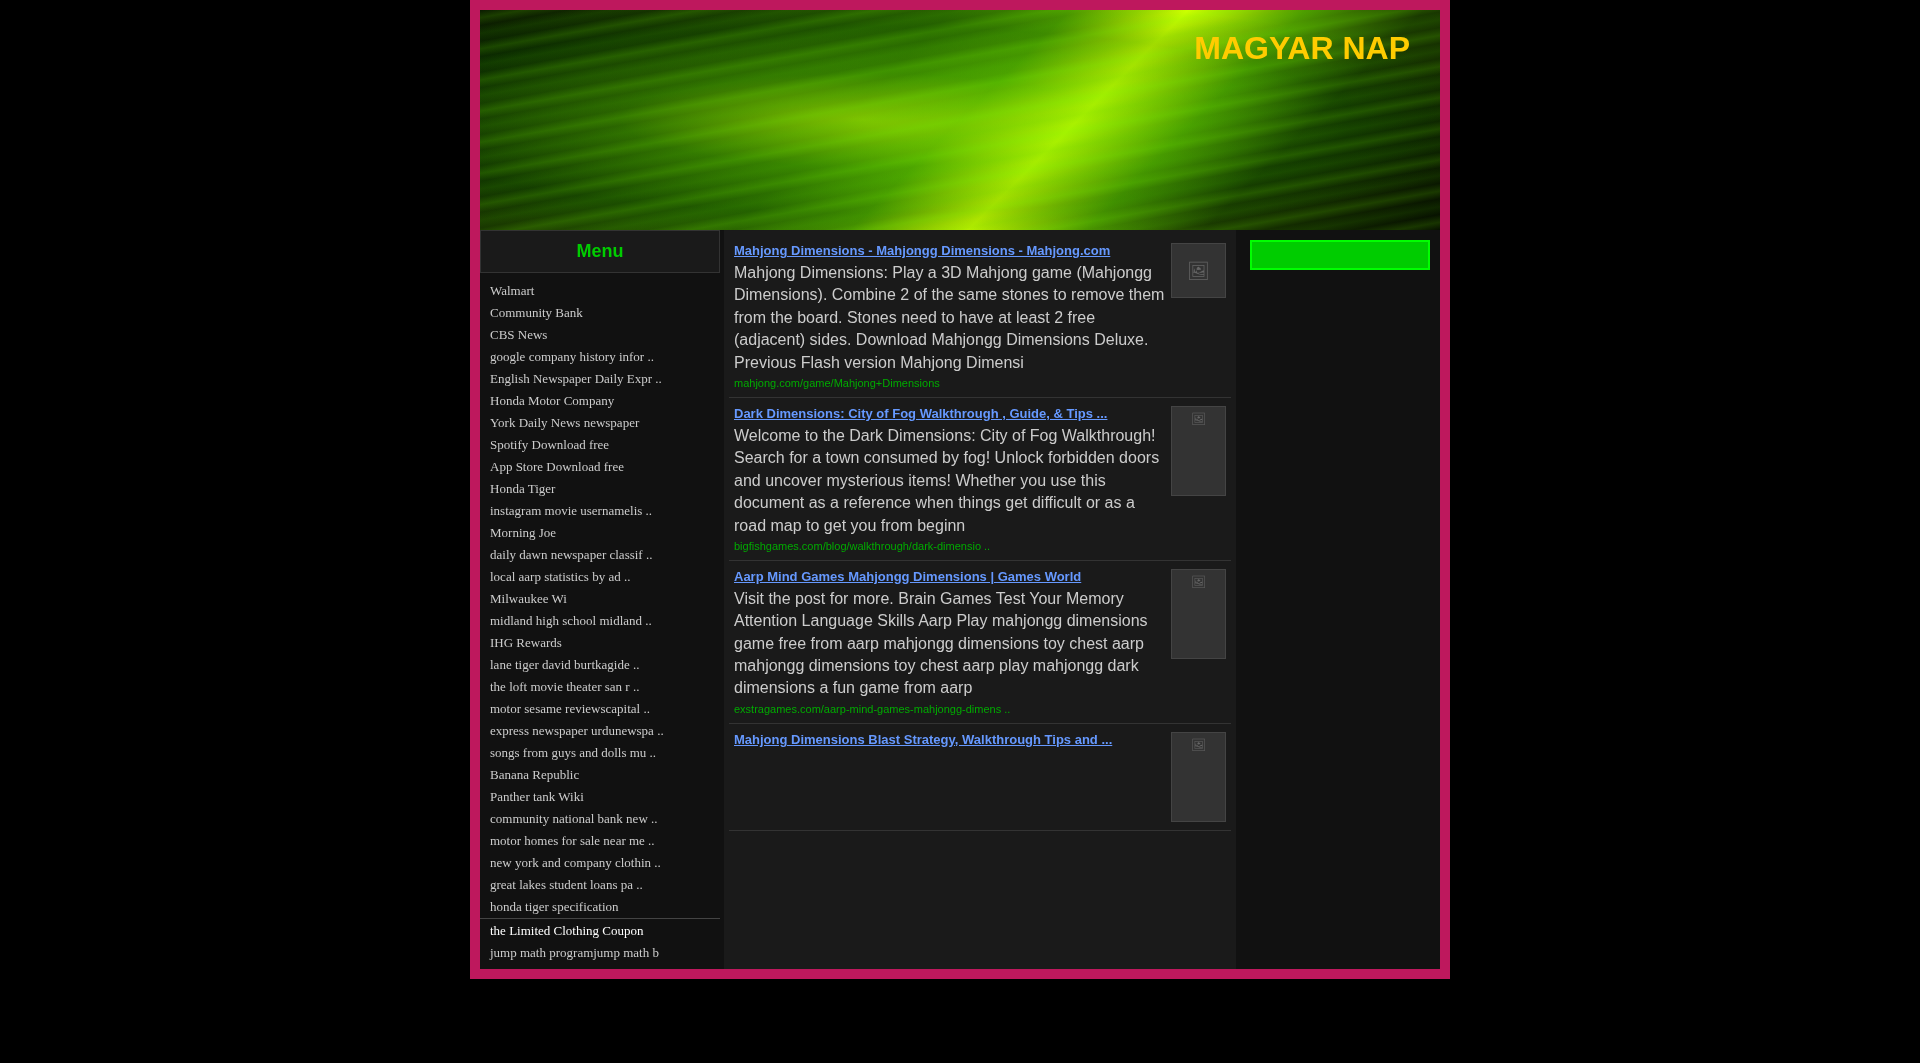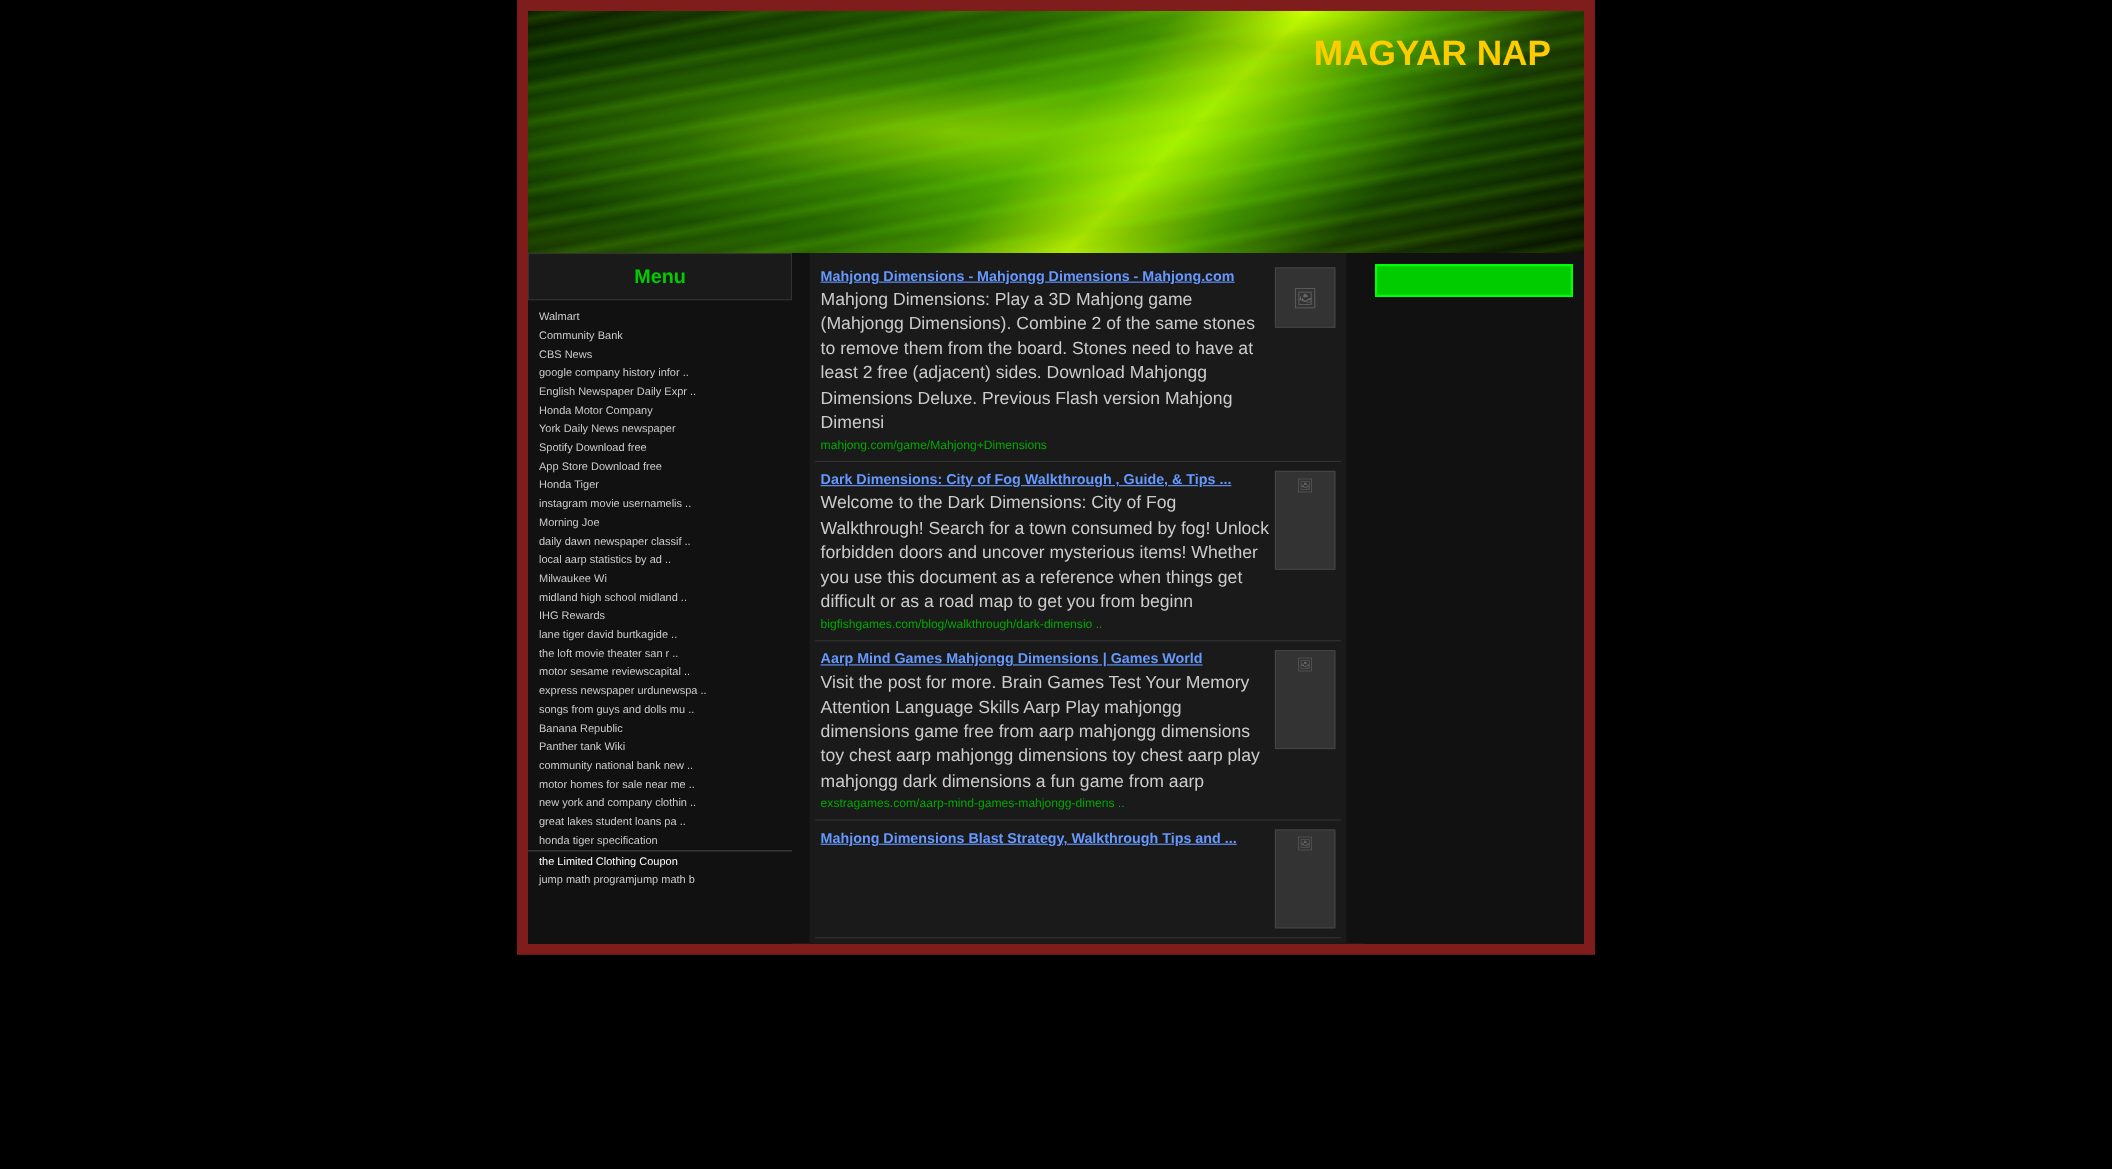--- a/index.html
+++ b/index.html
@@ -7,21 +7,21 @@
       background-color: #000;
       font-family: Arial, sans-serif;
       color: #ccc;
       min-height: 1063px;
     }
 
     .outer-wrapper {
       max-width: 980px;
       margin: 0 auto;
       padding: 10px;
-      background: #7f1d1d;
+      background: #be185d;
     }
 
     .header-banner {
       position: relative;
       width: 100%;
       height: 220px;
       background: linear-gradient(135deg, #0a1a00 0%, #1a3a00 20%, #2d6600 40%, #4d9900 50%, #8fcc00 55%, #ccff00 60%, #4d9900 70%, #1a3a00 80%, #060f00 100%);
       overflow: hidden;
       margin-bottom: 0;
     }
@@ -65,21 +65,21 @@
       right: 20px;
       color: #fff;
       font-size: 36px;
       font-weight: bold;
       z-index: 10;
       text-shadow: 2px 2px 4px rgba(0,0,0,0.8);
     }
 
     .main-content {
       display: flex;
-      gap: 16px;
+      gap: 4px;
       background: #111;
     }
 
     .left-sidebar {
       width: 240px;
       flex-shrink: 0;
       background: #111;
     }
 
     .menu-header {
@@ -98,23 +98,24 @@
       padding: 5px 0;
     }
 
     .sidebar-links li {
       padding: 3px 10px;
     }
 
     .sidebar-links li a, .sidebar-links li span {
       color: #ccc;
       text-decoration: none;
-      font-size: 10px;
+      font-size: 13px;
       display: block;
       cursor: pointer;
+      font-family: Liberation Serif, serif;
     }
 
     .center-content {
       flex: 1;
       background: #1a1a1a;
       padding: 5px;
     }
 
     .right-sidebar {
       width: 200px;

